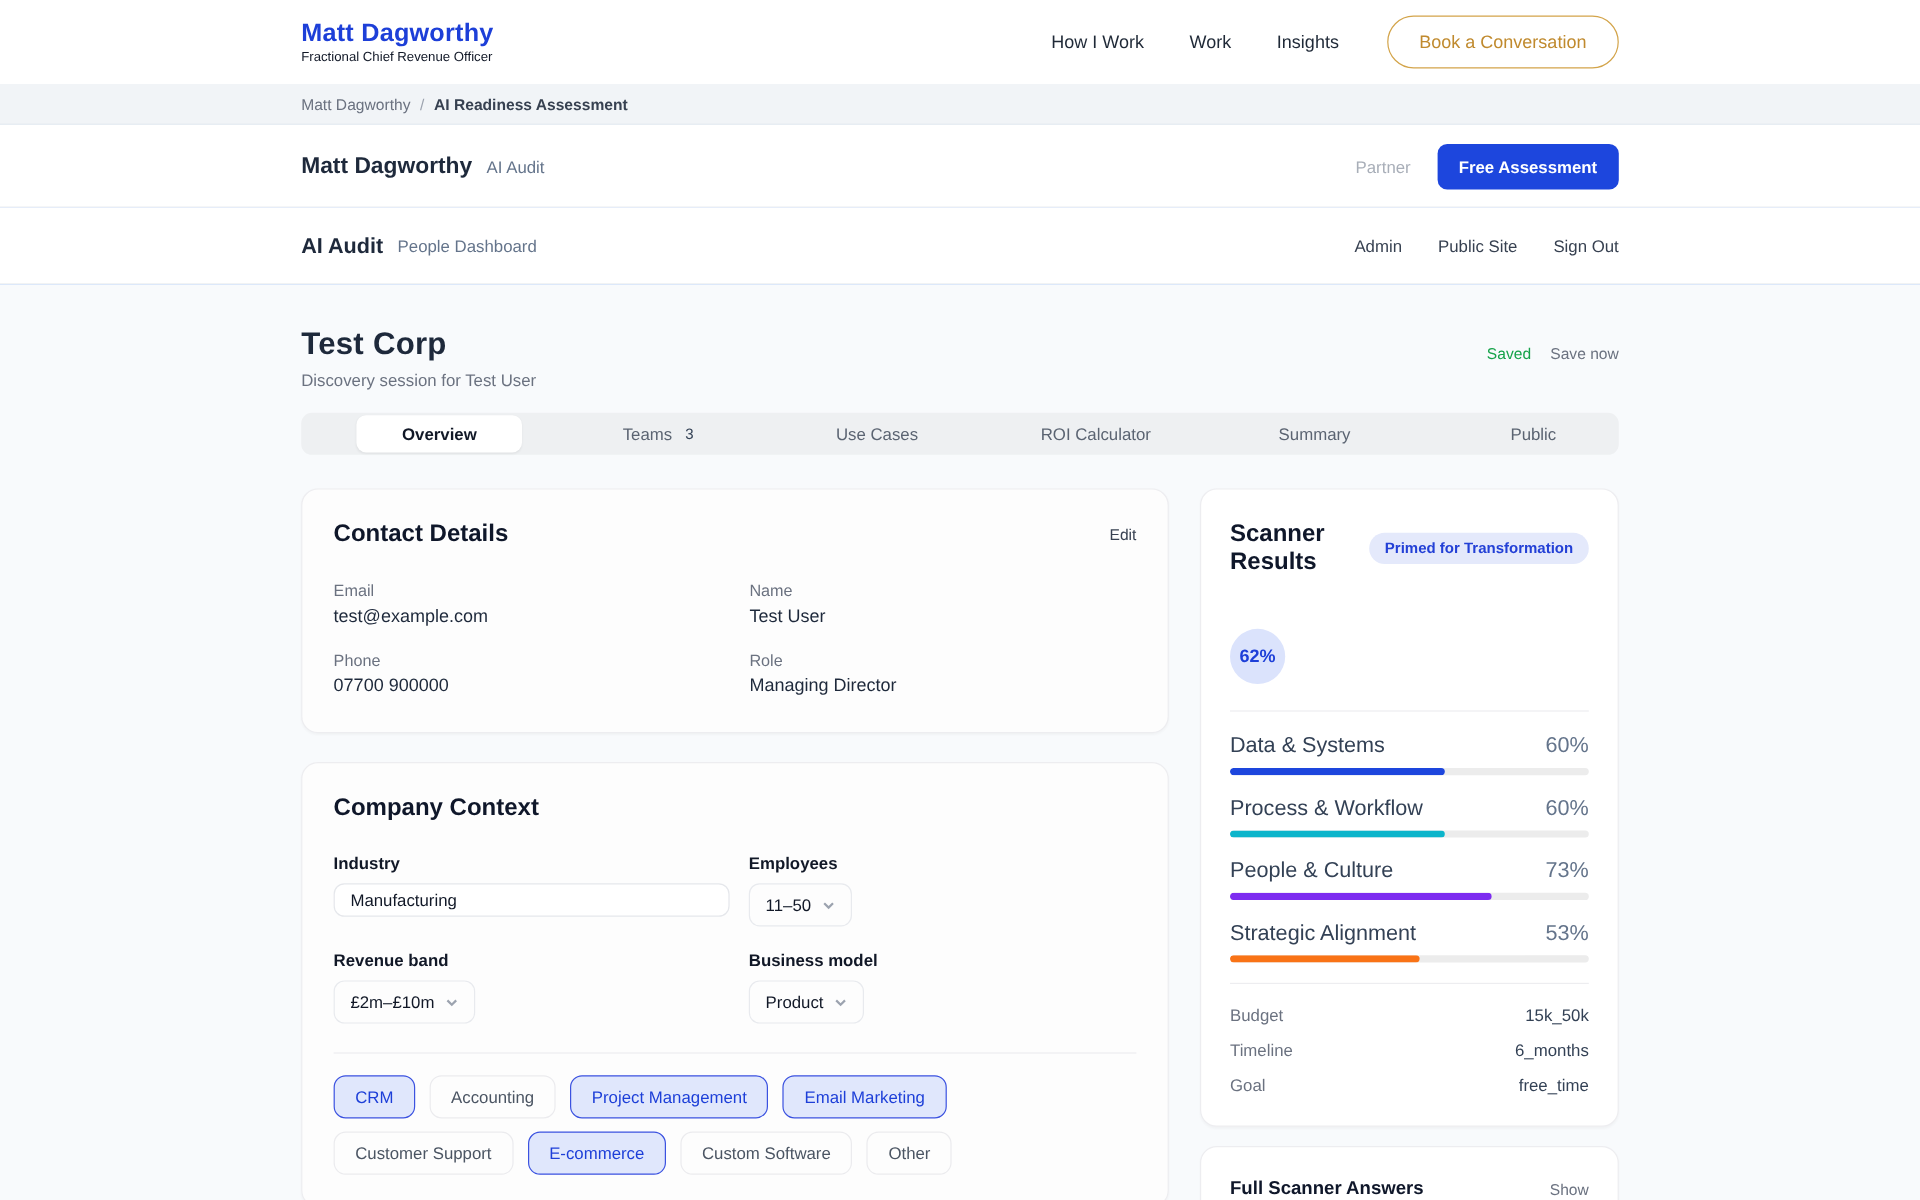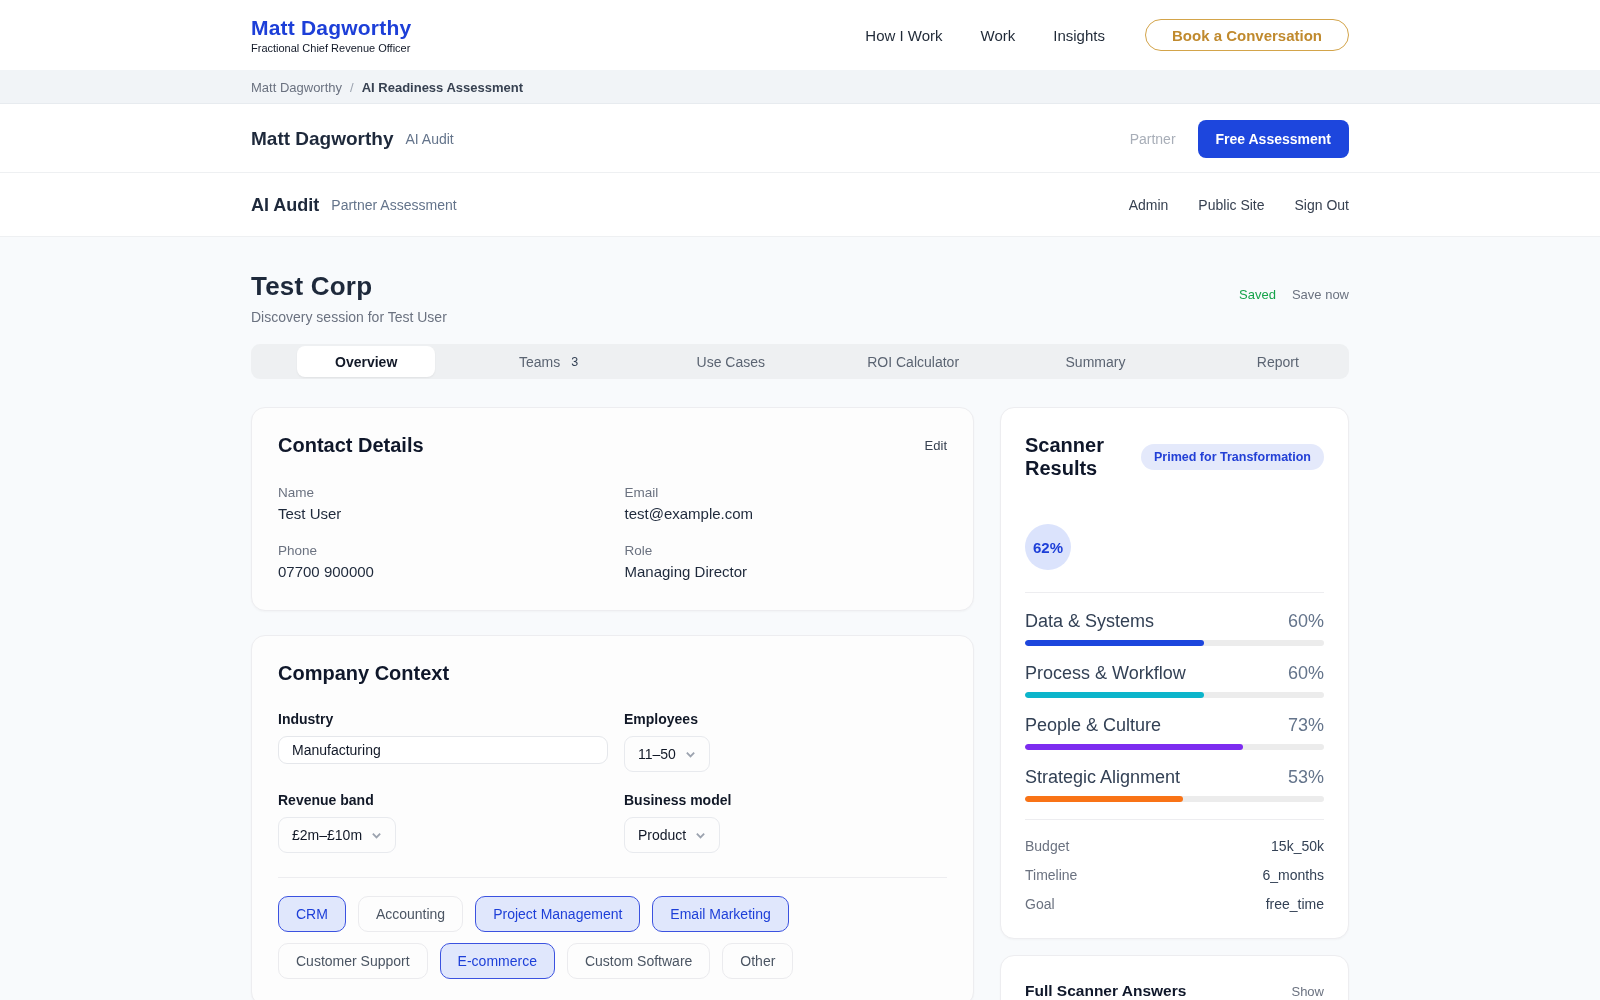--- a/index.html
+++ b/index.html
@@ -14,21 +14,21 @@
   
   .site-header { height:70px; background:#fff; }
   .top-shell { display:flex; align-items:center; height:70px; }
   .logo { cursor:pointer; }
   .logo-title { font-size:21px; font-weight:bold; color:#1d3fd8; letter-spacing:.2px; }
   .logo-sub { font-size:11px; color:#111827; margin-top:2px; }
   .main-nav { margin-left:auto; display:flex; align-items:center; gap:38px; }
   .nav-link { font-size:15px; color:#1f2937; font-weight:500; text-decoration:none; cursor:pointer; }
   .gold-btn {
     margin-left:40px; background:#fff; border:1.5px solid #d3a44a; color:#c08a2e;
-    font-size:15px; font-weight:700; padding:0 26px; height:32px; border-radius:24px;
+    font-size:15px; font-weight:400; padding:0 26px; height:44px; border-radius:24px;
     cursor:pointer; font-family:inherit;
   }
 
   
   .breadcrumb-bar { height:34px; background:#f1f4f7; border-bottom:1px solid #e7ebef; }
   .crumb-shell { display:flex; align-items:center; height:34px; gap:8px; font-size:13px; }
   .crumb-parent { color:#6b7280; cursor:pointer; }
   .crumb-sep { color:#9ca3af; }
   .crumb-current { color:#374151; font-weight:600; }
 
@@ -165,21 +165,21 @@
       <div class="app-right">
         <span class="partner-label">Partner</span>
         <button class="blue-btn">Free Assessment</button>
       </div>
     </div>
   </header>
 
   <header class="dash-header">
     <div class="shell dash-shell">
       <span class="dash-title">AI Audit</span>
-      <span class="dash-sub">Partner Assessment</span>
+      <span class="dash-sub">People Dashboard</span>
       <div class="dash-links" id="dash-links">
           <a class="dash-link">Admin</a>
           <a class="dash-link">Public Site</a>
           <a class="dash-link">Sign Out</a>
         </div>
     </div>
   </header>
 
   <main class="main">
     <div class="shell">
@@ -206,40 +206,40 @@
           <div class="tab">
             <span class="tab-label">Use Cases</span>
           </div>
           <div class="tab">
             <span class="tab-label">ROI Calculator</span>
           </div>
           <div class="tab">
             <span class="tab-label">Summary</span>
           </div>
           <div class="tab">
-            <span class="tab-label">Report</span>
+            <span class="tab-label">Public</span>
           </div>
         </div>
 
       <div class="content-grid">
         <div class="col-main">
 
           <section class="card contact-card">
             <div class="card-head">
               <span class="card-title">Contact Details</span>
               <span class="edit-link">Edit</span>
             </div>
             <div class="fields-grid" id="contact-fields">
                 <div class="field">
+                  <div class="field-label">Email</div>
+                  <div class="field-value">test@example.com</div>
+                </div>
+                <div class="field">
                   <div class="field-label">Name</div>
                   <div class="field-value">Test User</div>
-                </div>
-                <div class="field">
-                  <div class="field-label">Email</div>
-                  <div class="field-value">test@example.com</div>
                 </div>
                 <div class="field">
                   <div class="field-label">Phone</div>
                   <div class="field-value">07700 900000</div>
                 </div>
                 <div class="field">
                   <div class="field-label">Role</div>
                   <div class="field-value">Managing Director</div>
                 </div>
               </div>

